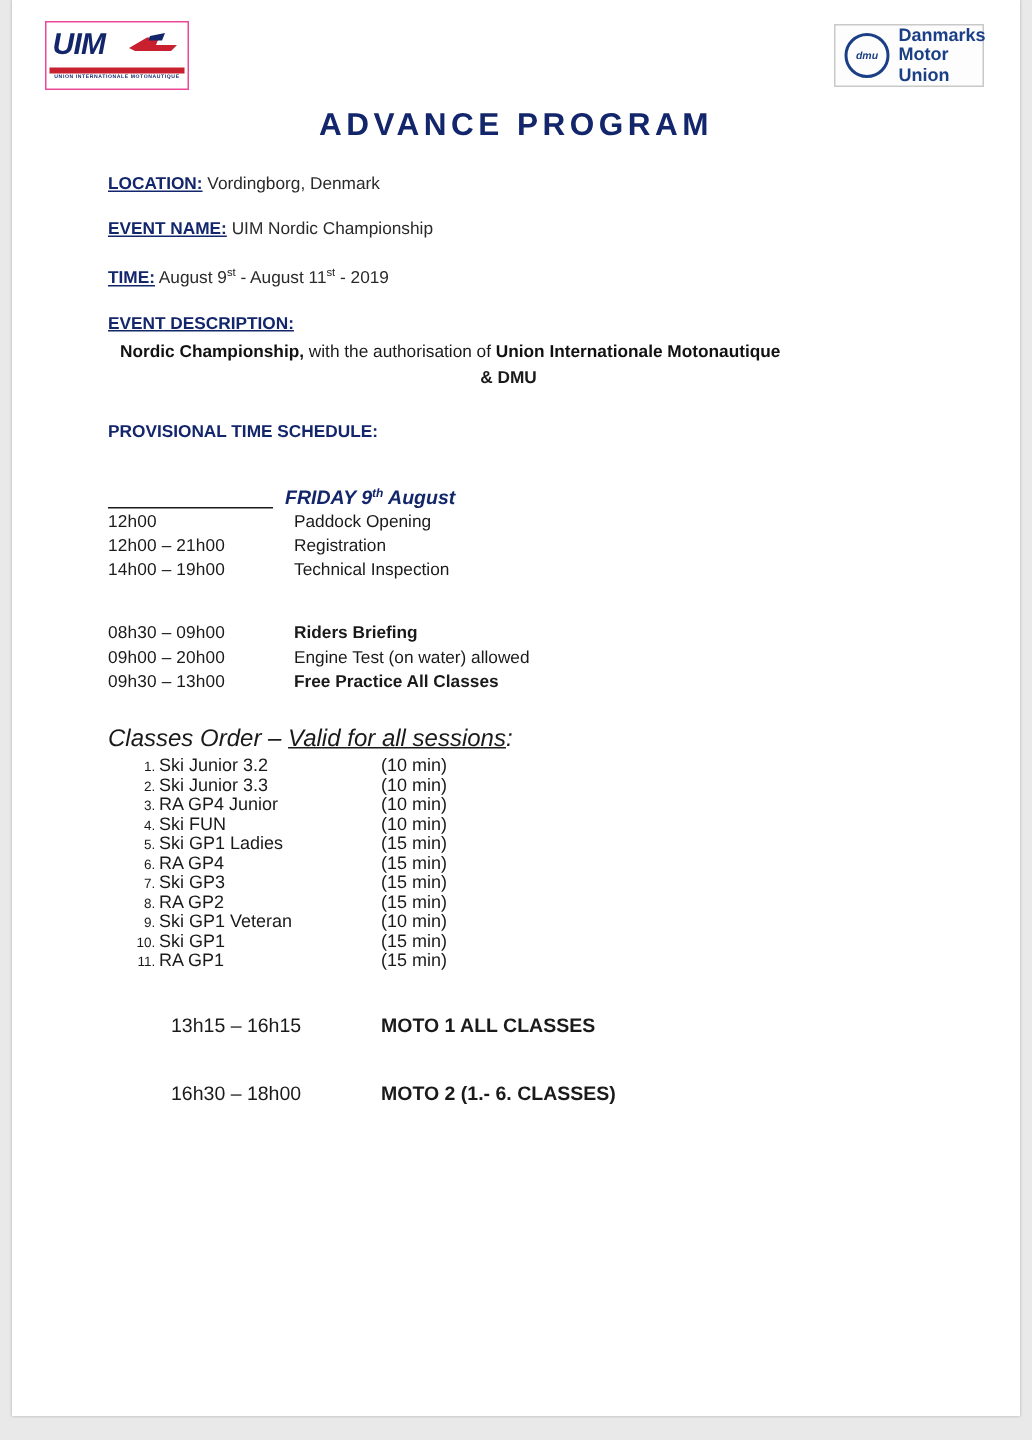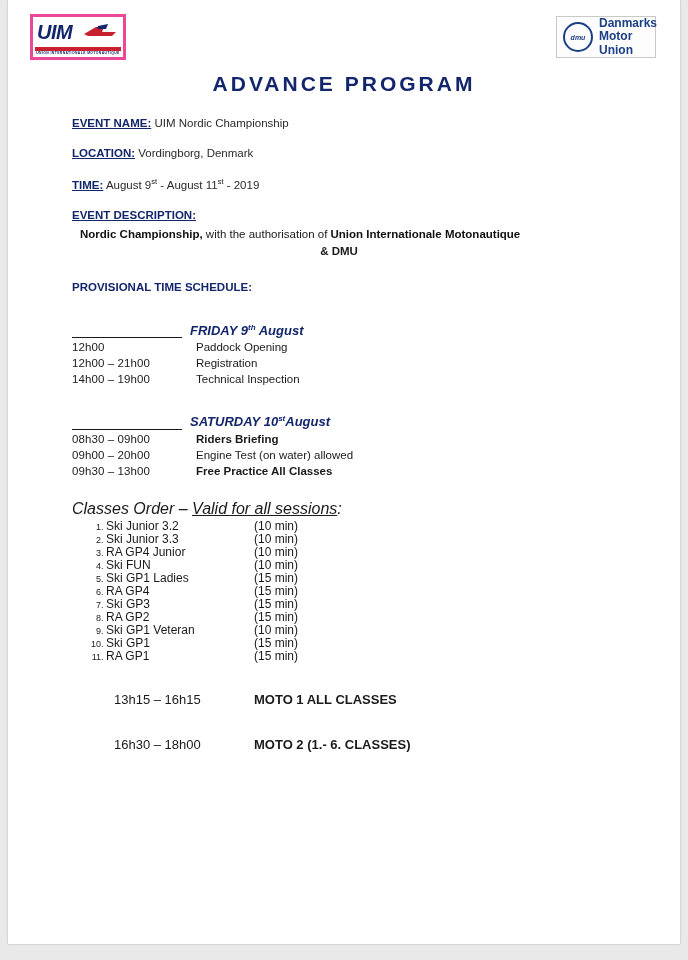--- a/index.html
+++ b/index.html
@@ -22,21 +22,21 @@
     box-shadow: 0 0 2px rgba(0,0,0,0.25);
     overflow: hidden;
   }
   
   .uim-logo {
     position: absolute;
     left: 22px;
     top: 14px;
     width: 96px;
     height: 46px;
-    border: 3px solid #ec4899;
+    border: 1px solid #ec4899;
     background: #ffffff;
     box-sizing: border-box;
   }
   .uim-logo .uim-top {
     height: 30px;
     position: relative;
     display: flex;
     align-items: center;
   }
   .uim-logo .uim-text {
@@ -259,27 +259,27 @@
       <div>Motor</div>
       <div>Union</div>
     </div>
   </div>
 
   <div class="doc-title">ADVANCE  PROGRAM</div>
 
   <div class="content">
 
     <div class="field">
+      <span class="lbl">LOCATION:</span>
+      <span class="val">Vordingborg, Denmark</span>
+    </div>
+
+    <div class="field">
       <span class="lbl">EVENT NAME:</span>
       <span class="val">UIM Nordic Championship</span>
-    </div>
-
-    <div class="field">
-      <span class="lbl">LOCATION:</span>
-      <span class="val">Vordingborg, Denmark</span>
     </div>
 
     <div class="field">
       <span class="lbl">TIME:</span>
       <span class="val">August 9</span><sup>st</sup><span class="val"> - August 11</span><sup>st</sup><span class="val"> - 2019</span>
     </div>
 
     <div class="field">
       <span class="lbl">EVENT DESCRIPTION:</span>
       <div class="desc-line">
@@ -309,24 +309,20 @@
           <td class="time">14h00 – 19h00</td>
           <td class="evt">Technical Inspection</td>
         </tr>
       </tbody>
         </table>
     </div>
 
     <div class="gap"></div>
 
     <div>
-      <div class="day-head">
-        <div class="day-rule"></div>
-        <div class="day-title"><span>SATURDAY 10</span><sup>st</sup><span>August</span></div>
-      </div>
       <table class="sched">
         <tbody>
             <tr>
           <td class="time">08h30 – 09h00</td>
           <td class="evt bold">Riders Briefing</td>
         </tr>
         <tr>
           <td class="time">09h00 – 20h00</td>
           <td class="evt">Engine Test (on water) allowed</td>
         </tr>

